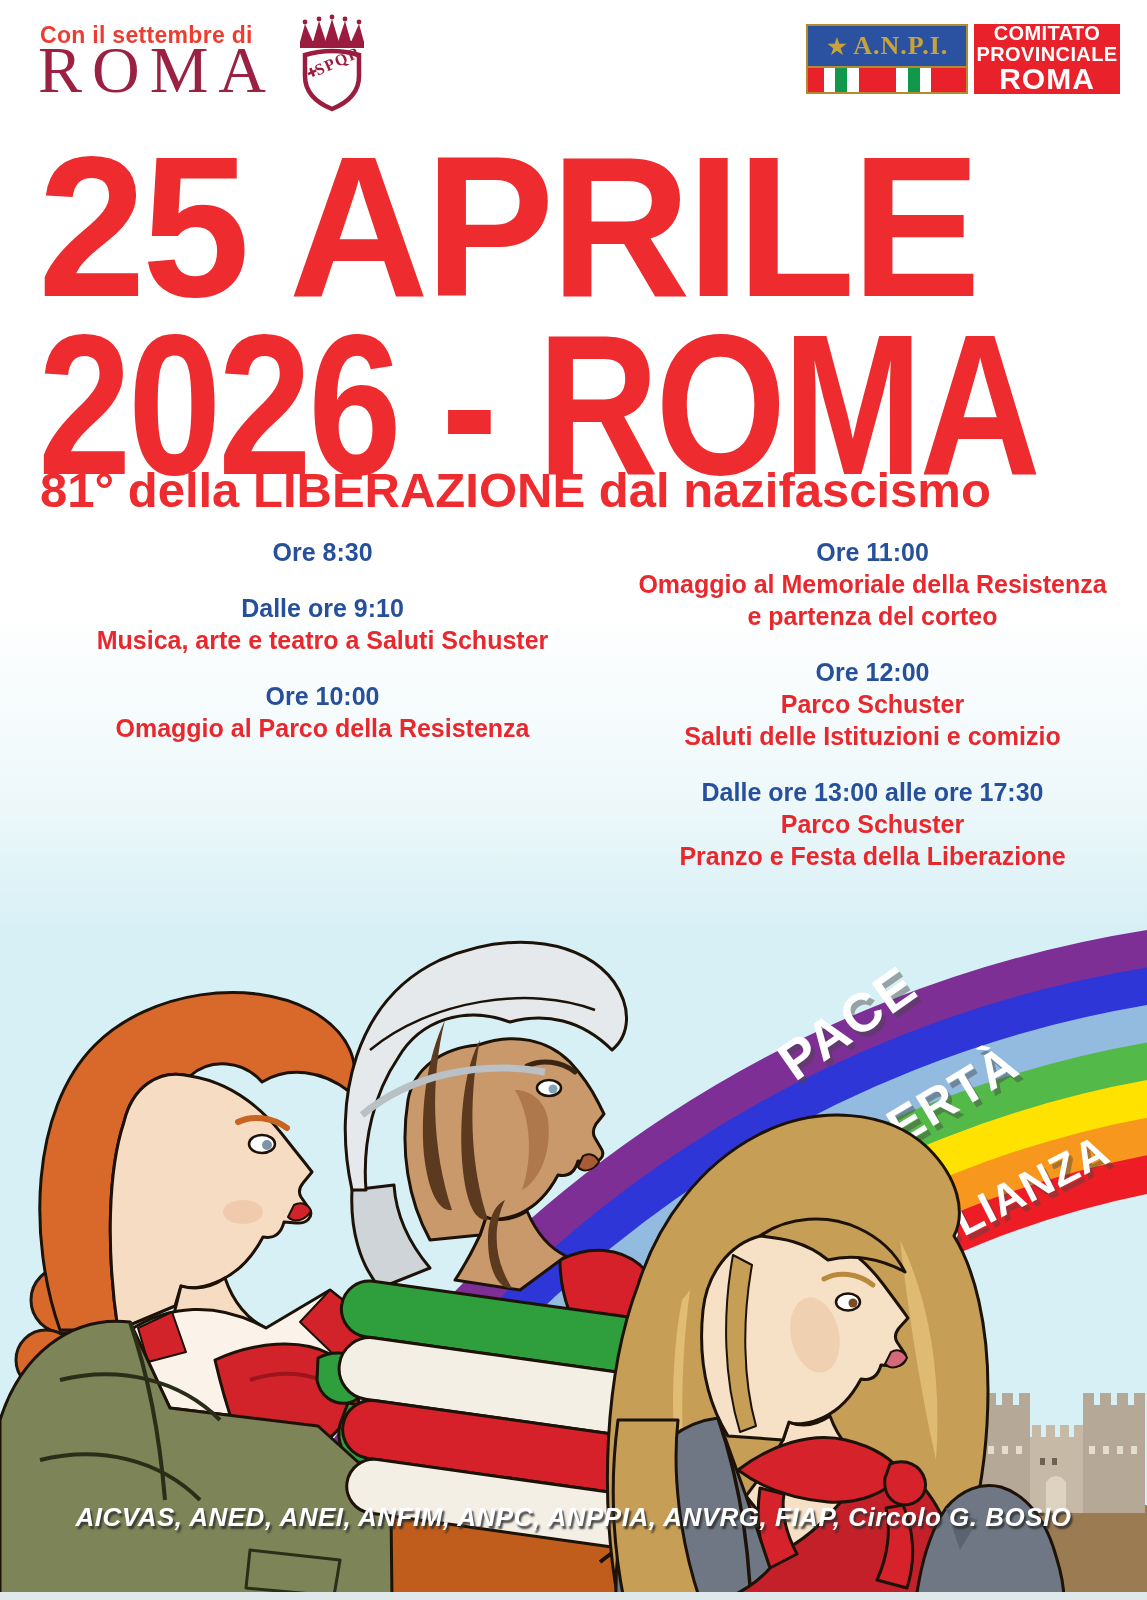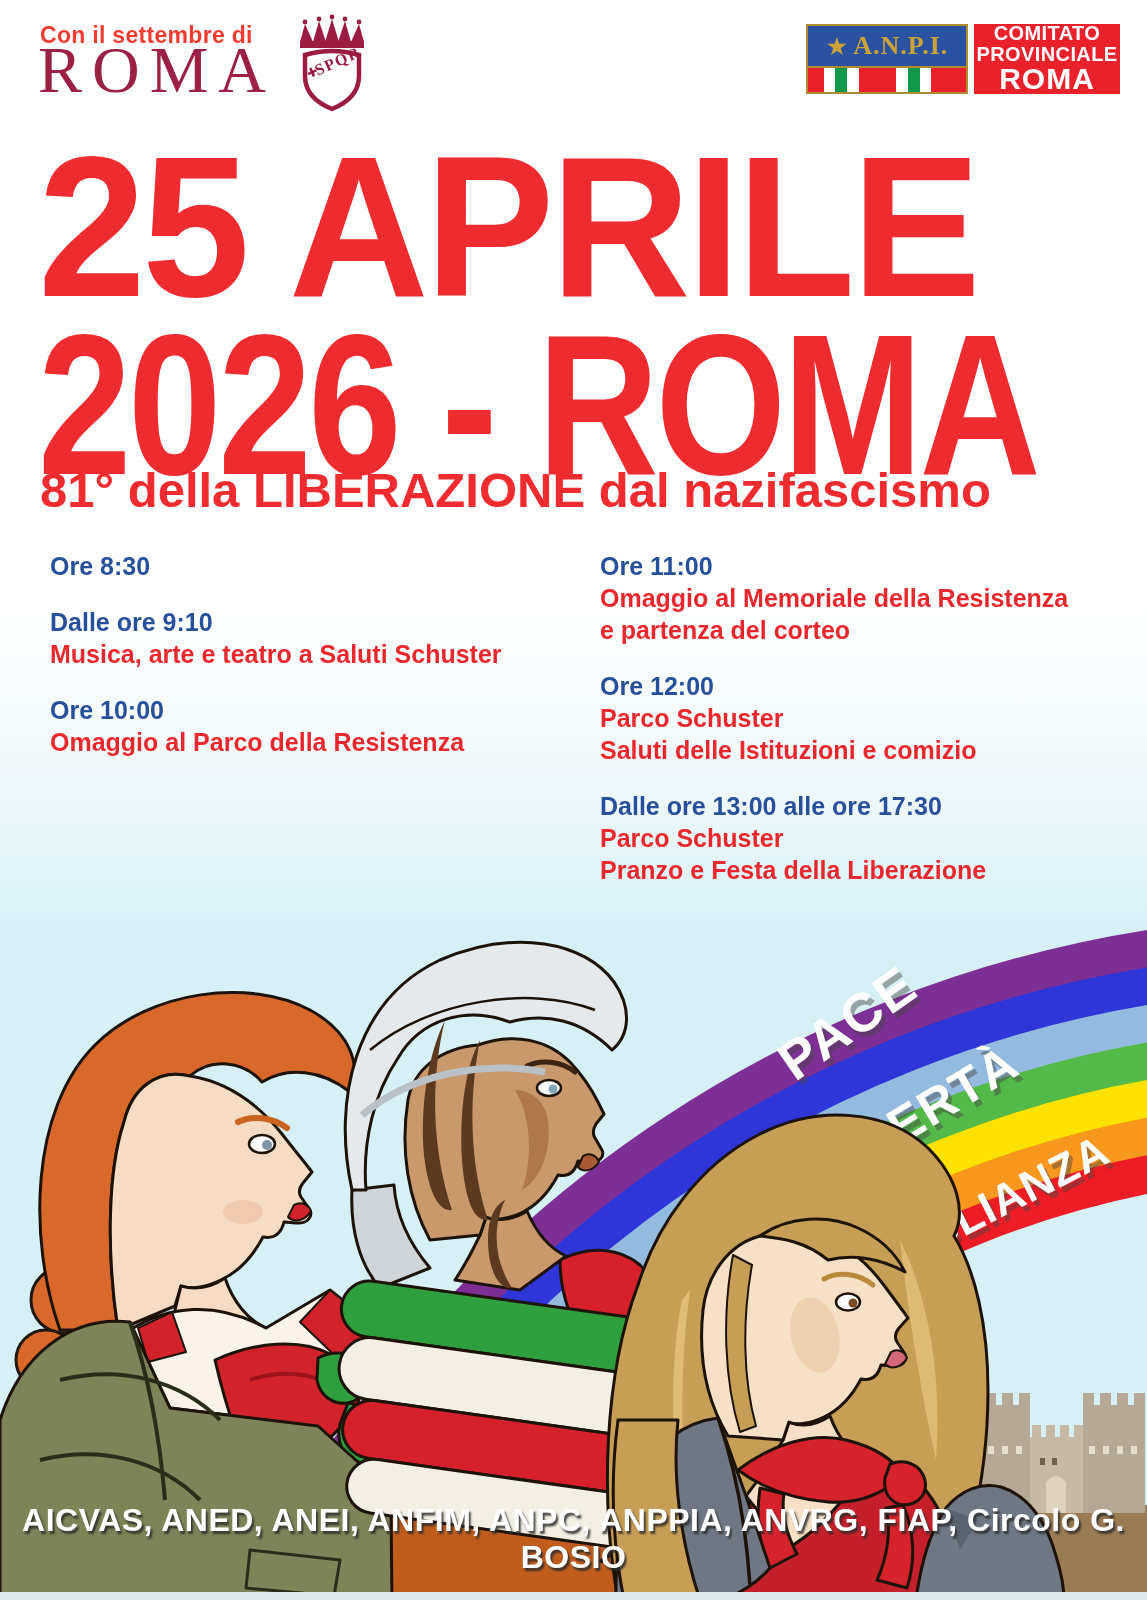--- a/index.html
+++ b/index.html
@@ -24,31 +24,31 @@
       display:flex;flex-direction:column;align-items:center;justify-content:center;line-height:1.02;}
   .anpi-right .l1,.anpi-right .l2{font-size:20px;letter-spacing:.4px;text-align:right;}
   .anpi-right .l3{font-size:30px;letter-spacing:1px;}
   
   .main-title{position:absolute;left:38px;top:138px;color:#ee2b2e;font-weight:bold;white-space:nowrap;}
   .title-line{font-size:200px;line-height:178px;letter-spacing:-4px;transform-origin:left center;}
   .title-line.t1{transform:scaleX(.97);}
   .title-line.t2{transform:scaleX(.84);}
   .subtitle{position:absolute;left:40px;top:462px;font-size:49px;font-weight:bold;color:#ee2b2e;white-space:nowrap;}
   
-  .sched-col{position:absolute;top:550px;width:545px;z-index:4;}
+  .sched-col{position:absolute;top:536px;width:545px;z-index:4;text-align:center;}
   .sched-col.left{left:50px;}
   .sched-col.right{left:600px;}
   .sched-item{margin-bottom:24px;font-weight:bold;font-size:25px;line-height:32px;}
   .sched-time{color:#27509b;}
   .sched-line{color:#e9282d;white-space:nowrap;}
   
   .illustration{position:absolute;left:0;top:860px;width:1147px;height:740px;z-index:1;}
   .orgs{position:absolute;left:0;top:1502px;width:100%;text-align:center;z-index:5;
-        font-size:32px;font-weight:bold;color:#fff;letter-spacing:.5px;
-        text-shadow:2px 3px 2px rgba(45,45,45,.85);}
+        font-size:26px;font-weight:bold;color:#fff;letter-spacing:.5px;
+        text-shadow:2px 3px 2px rgba(45,45,45,.85);font-style:italic;}
   .rw{font-family:"Liberation Sans",sans-serif;font-weight:bold;}
 </style>
 </head>
 <body>
 
 <div class="poster">
 
   <div class="patronage">Con il settembre di</div>
   <div class="roma-wordmark">ROMA</div>
 

